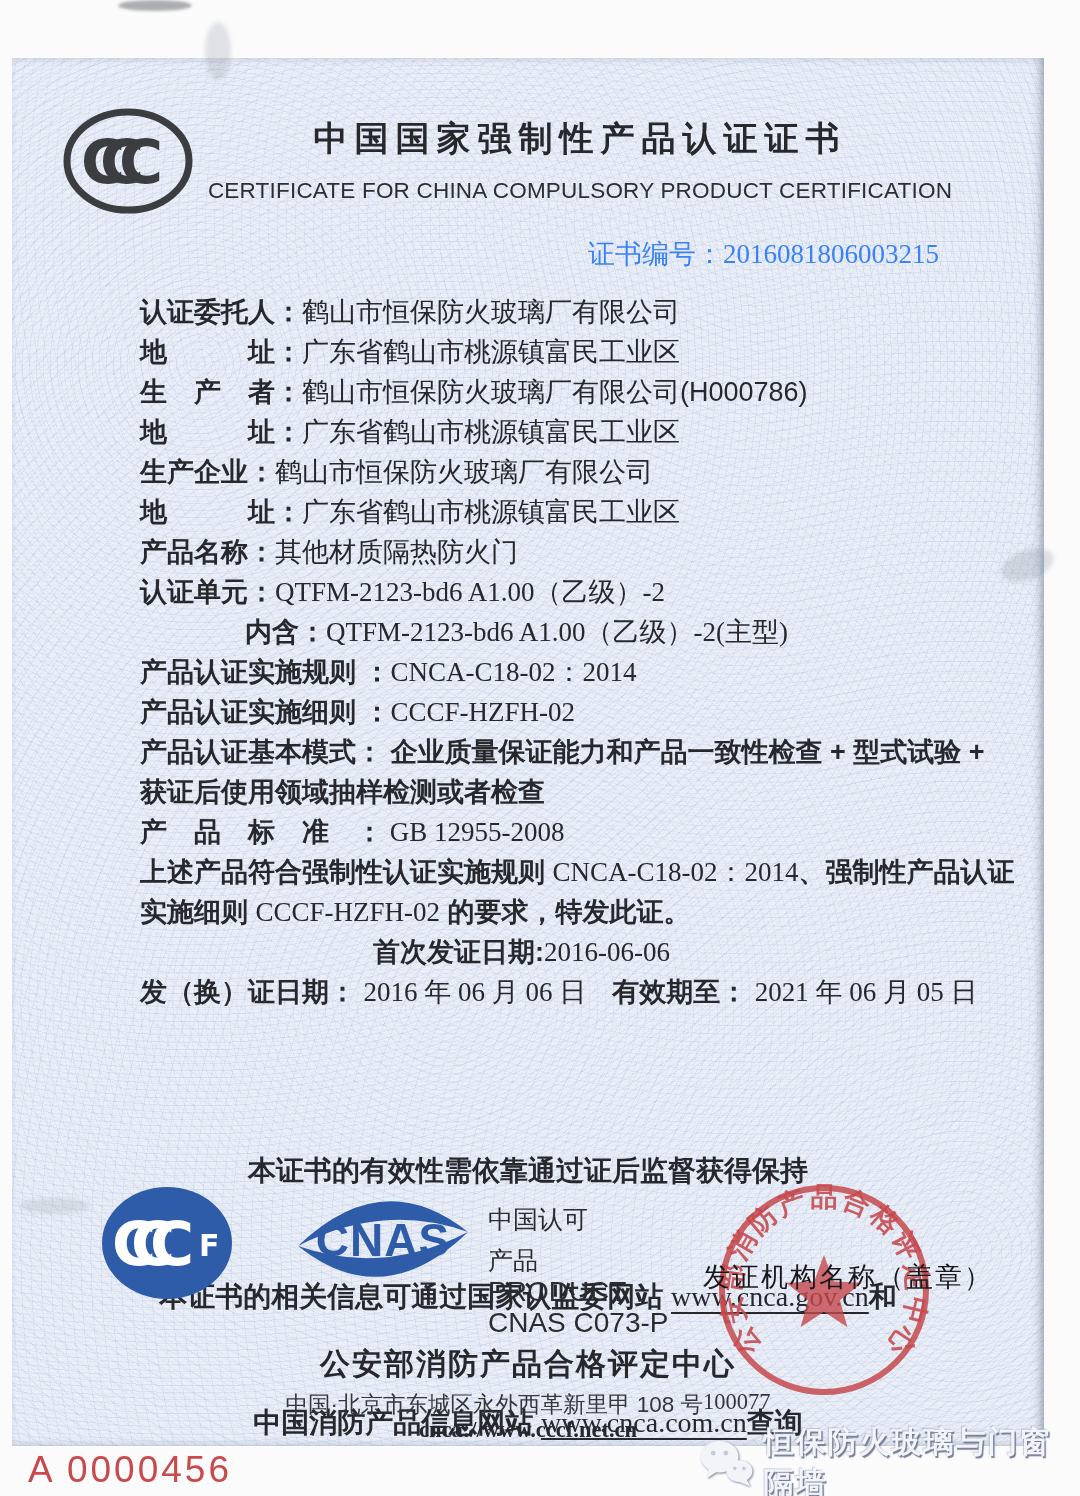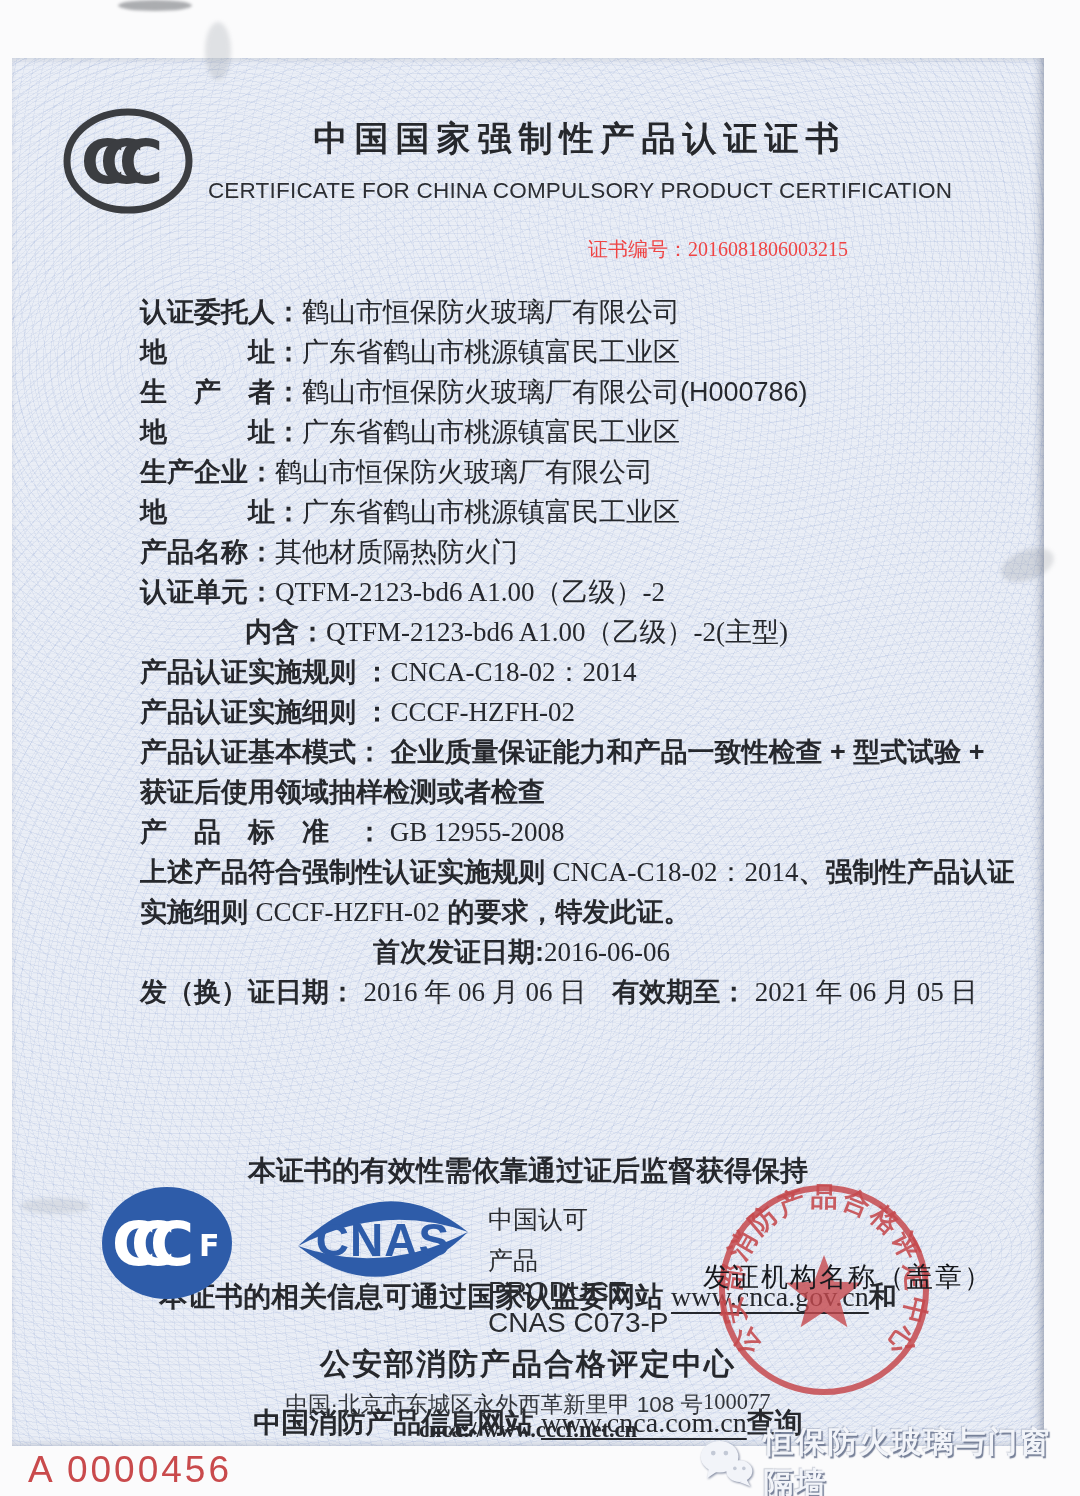--- a/index.html
+++ b/index.html
@@ -22,21 +22,21 @@
   }
 
   .abs { position:absolute; }
 
   
   .title-cn { left:180px; top:116px; width:800px; text-align:center;
     font-size:34px; font-weight:700; letter-spacing:7px; color:#26282c;
     font-family:"Liberation Sans", sans-serif; }
   .title-en { left:90px; top:178px; width:980px; text-align:center;
     font-size:22.5px; letter-spacing:.2px; color:#2c2e33; }
-  .cert-no { left:588px; top:236px; font-size:20px; color:#ef4444; white-space:pre; }
+  .cert-no { left:588px; top:236px; font-size:27px; color:#3b82f6; white-space:pre; }
   .cert-no .num { font-family:"Liberation Serif", serif; }
 
   
   .rows { left:140px; top:292px; width:850px; }
   .frow { height:40px; line-height:40px; font-size:27px; color:#26282d; white-space:pre; }
   .flabel { font-weight:700; font-family:"Liberation Sans", sans-serif; }
   .fval  { font-family:"Liberation Sans", sans-serif; }
   .fval.code { font-family:"Liberation Serif", serif; }
   .fval.strong { font-weight:700; }
   .frow.indent { padding-left:105px; }

